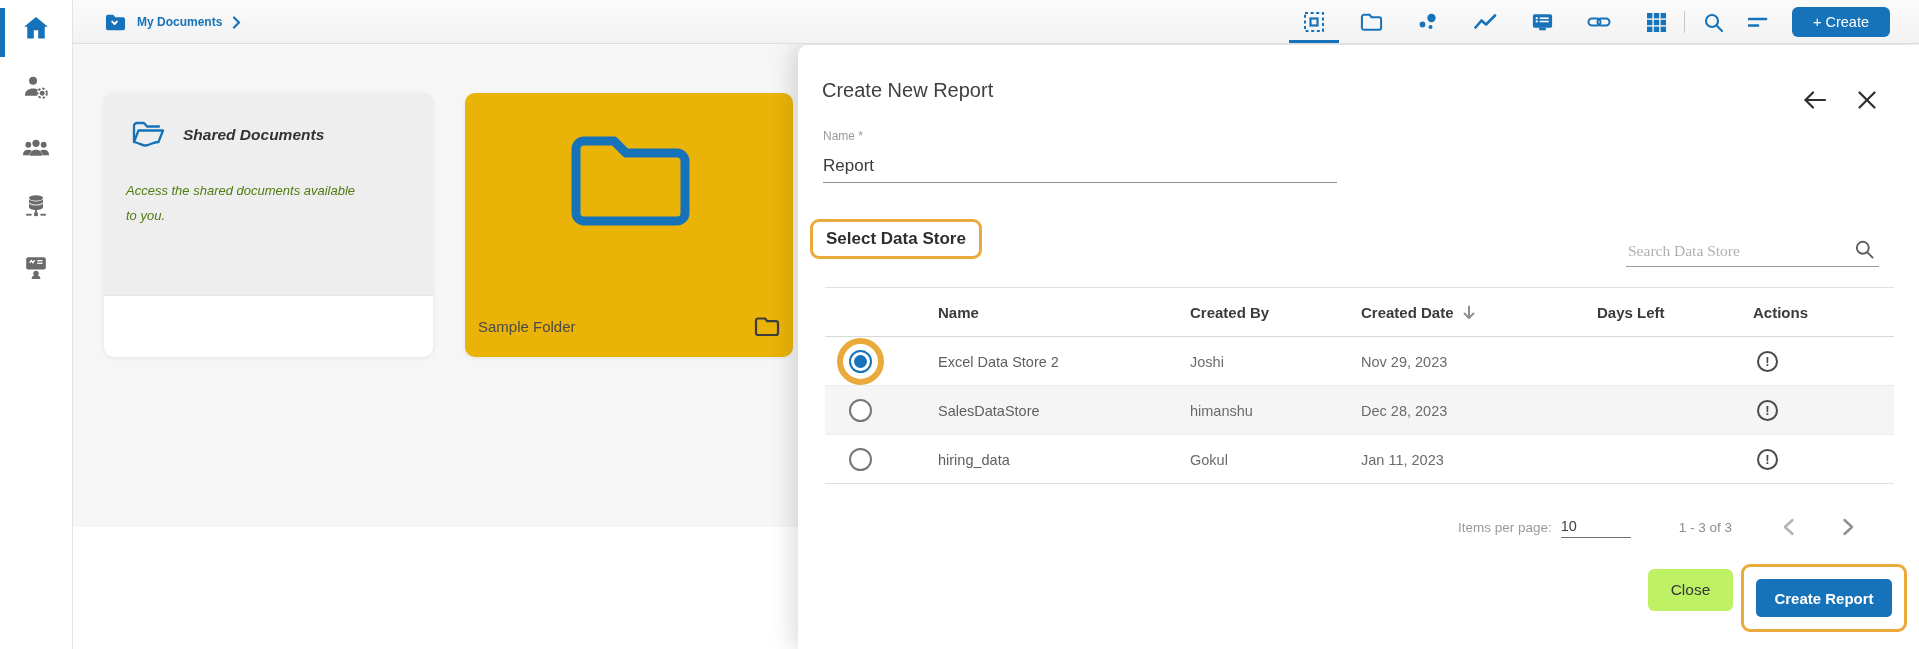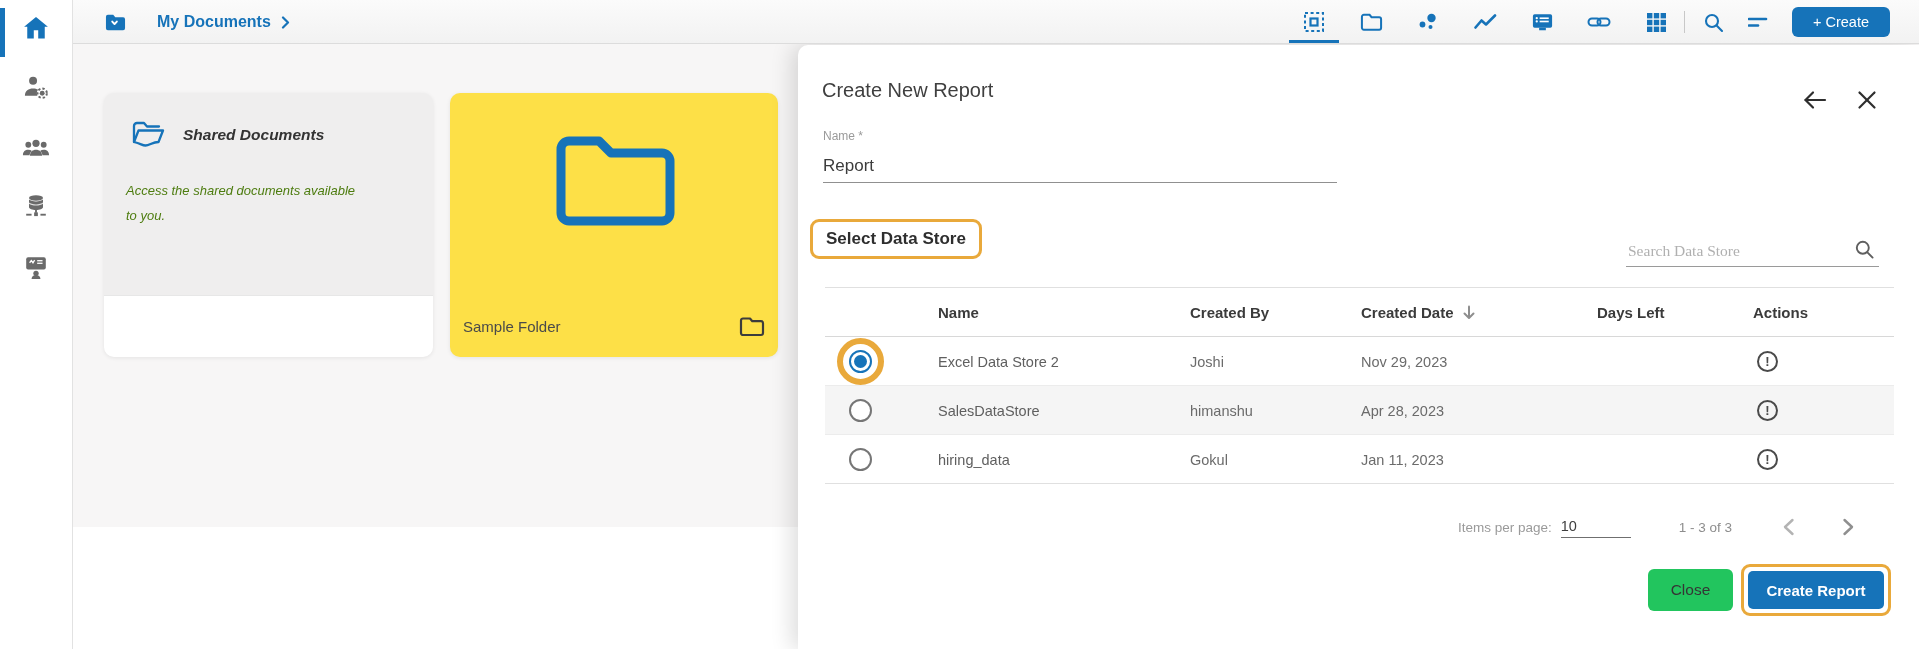--- a/index.html
+++ b/index.html
@@ -3,21 +3,21 @@
 <meta charset="utf-8">
 <style>
   * { margin:0; padding:0; box-sizing:border-box; }
   html,body { width:1919px; height:649px; overflow:hidden;
     font-family:"Liberation Sans", sans-serif; background:#ffffff; }
 
   
   .topbar { position:absolute; left:73px; top:0; right:0; height:44px;
     background:linear-gradient(#fbfbfb,#f2f2f2); border-bottom:1px solid #dcdcdc; z-index:5; }
   .breadcrumb { position:absolute; left:31px; top:0; height:44px; display:flex; align-items:center; gap:10px; }
-  .crumb-text { color:#1673B9; font-size:16px; font-weight:600;margin-left:20px; }
+  .crumb-text { color:#1673B9; font-size:12px; font-weight:600; }
   .topbar-right { position:absolute; right:29px; top:0; height:44px; display:flex; align-items:center; }
   .tb-icon { position:relative; width:24px; height:24px; display:flex; align-items:center; justify-content:center; margin-left:33px; cursor:pointer; }
   .tb-icon:first-child { margin-left:0; }
   .tb-icon.active::after { content:""; position:absolute; left:-13px; right:-13px; bottom:-9px; height:3px; background:#1673B9; }
   .tb-divider { width:1px; height:22px; background:#c8c8c8; margin-left:16px; }
   .tb-icon.after-divider { margin-left:16px; }
   .create-btn { margin-left:22px; width:98px; height:30px; background:#1673B9; color:#fff;
     border:none; border-radius:6px; font-size:14.5px; font-family:inherit; cursor:pointer; }
 
   
@@ -29,21 +29,21 @@
 
   
   .main-bg { position:absolute; left:73px; top:44px; right:0; bottom:0; background:#f7f6f6; }
   .main-bottom { position:absolute; left:73px; top:527px; right:0; bottom:0; background:#ffffff; }
   .card { position:absolute; top:93px; height:264px; border-radius:10px; box-shadow:0 1px 4px rgba(0,0,0,.08); }
   .card-shared { left:104px; width:329px; background:#efeeee; overflow:hidden;font-style:italic; }
   .card-shared-head { display:flex; align-items:center; gap:16px; padding:26px 0 0 26px; }
   .card-shared-title { font-size:15.5px; font-weight:700; color:#333; }
   .card-shared-body { padding:28px 26px 0 22px; font-size:13px; color:#4d7c0f; line-height:1.95; }
   .card-shared-footer { position:absolute; left:0; right:0; bottom:0; height:62px; background:#ffffff; border-top:1px solid #e7e7e7; }
-  .card-sample { left:450px; width:328px; background:#fde047; }
+  .card-sample { left:465px; width:328px; background:#eab308; }
   .big-folder { position:absolute; left:104px; top:38px; }
   .card-sample-label { position:absolute; left:13px; bottom:22px; font-size:15px; color:#4a4a4a; }
   .card-sample-foldericon { position:absolute; right:13px; bottom:20px; }
 
   
   .panel { position:absolute; left:798px; top:45px; width:1121px; height:604px; background:#ffffff;
     border-top-left-radius:10px; box-shadow:-6px 0 22px rgba(0,0,0,.14); z-index:4; }
   .panel-title { position:absolute; left:24px; top:34px; font-size:20px; color:#3f3f3f; font-weight:500; }
   .icon-btn { position:absolute; width:26px; height:26px; display:flex; align-items:center; justify-content:center; cursor:pointer; }
   .back-btn { left:1004px; top:42px; }
@@ -96,23 +96,23 @@
     display:flex; align-items:center; justify-content:flex-end; padding-right:34px; }
   .pg-label { font-size:13.5px; color:#9a9a9a; margin-right:9px; }
   .pg-size { width:70px; border-bottom:1px solid #6f6f6f; }
   .pg-size input { width:100%; border:none; outline:none; background:transparent; font-family:inherit; font-size:14.5px; color:#3e3e3e; padding-bottom:3px; }
   .pg-range { font-size:13.5px; color:#8d8d8d; margin-left:48px; }
   .pg-chevron { width:24px; height:24px; display:flex; align-items:center; justify-content:center; cursor:pointer; }
   .pg-prev { margin-left:44px; }
   .pg-next { margin-left:36px; }
 
   
-  .close-action { position:absolute; left:850px; top:524px; width:85px; height:42px; background:#22c55e;
+  .close-action { position:absolute; left:850px; top:524px; width:85px; height:42px; background:#bef264;
     border:none; border-radius:6px; font-family:inherit; font-size:15.5px; color:#353535; cursor:pointer; }
-  .create-wrap { position:absolute; left:943px; top:519px; border:3px solid #E9A93B; border-radius:9px; padding:4px; background:#fff; }
+  .create-wrap { position:absolute; left:943px; top:519px; border:3px solid #E9A93B; border-radius:9px; padding:12px; background:#fff; }
   .create-report-btn { width:136px; height:38px; background:#1673B9; border:none; border-radius:5px;
     color:#fff; font-family:inherit; font-size:15px; font-weight:700; cursor:pointer; }
 </style>
 </head>
 <body>
 
 <nav class="sidebar">
   <span class="side-active-bar"></span>
   <span class="side-icon" style="top:13px">
     <svg width="28" height="28" viewBox="0 0 24 24">
@@ -333,21 +333,21 @@
       <span class="excl">!</span>
     </span>
   </div>
         <div class="trow">
     <span class="cell c-radio">
 
       <span class="radio"></span>
     </span>
     <span class="cell c-name">SalesDataStore</span>
     <span class="cell c-by">himanshu</span>
-    <span class="cell c-date">Apr 28, 2023</span>
+    <span class="cell c-date">Dec 28, 2023</span>
     <span class="cell c-days"></span>
     <span class="cell c-actions">
       <span class="excl">!</span>
     </span>
   </div>
         <div class="trow">
     <span class="cell c-radio">
 
       <span class="radio"></span>
     </span>

